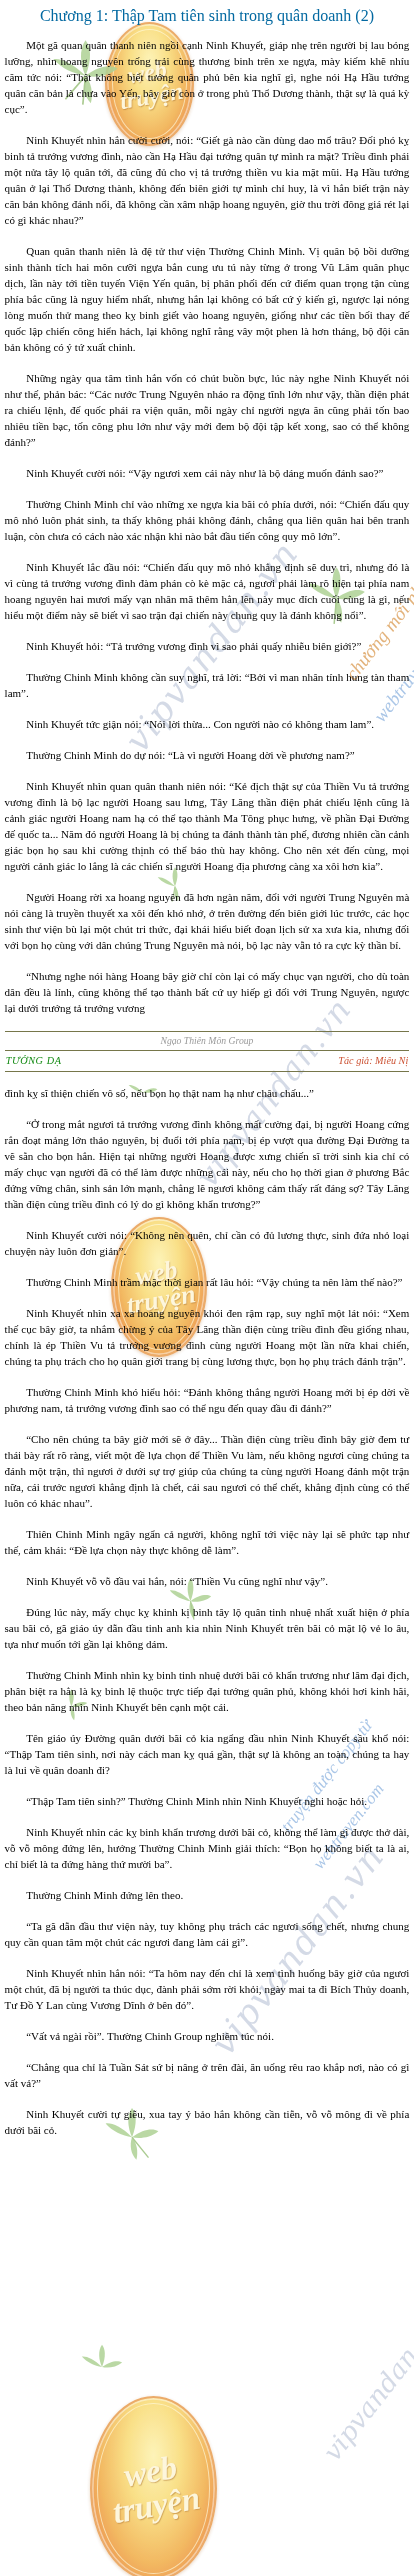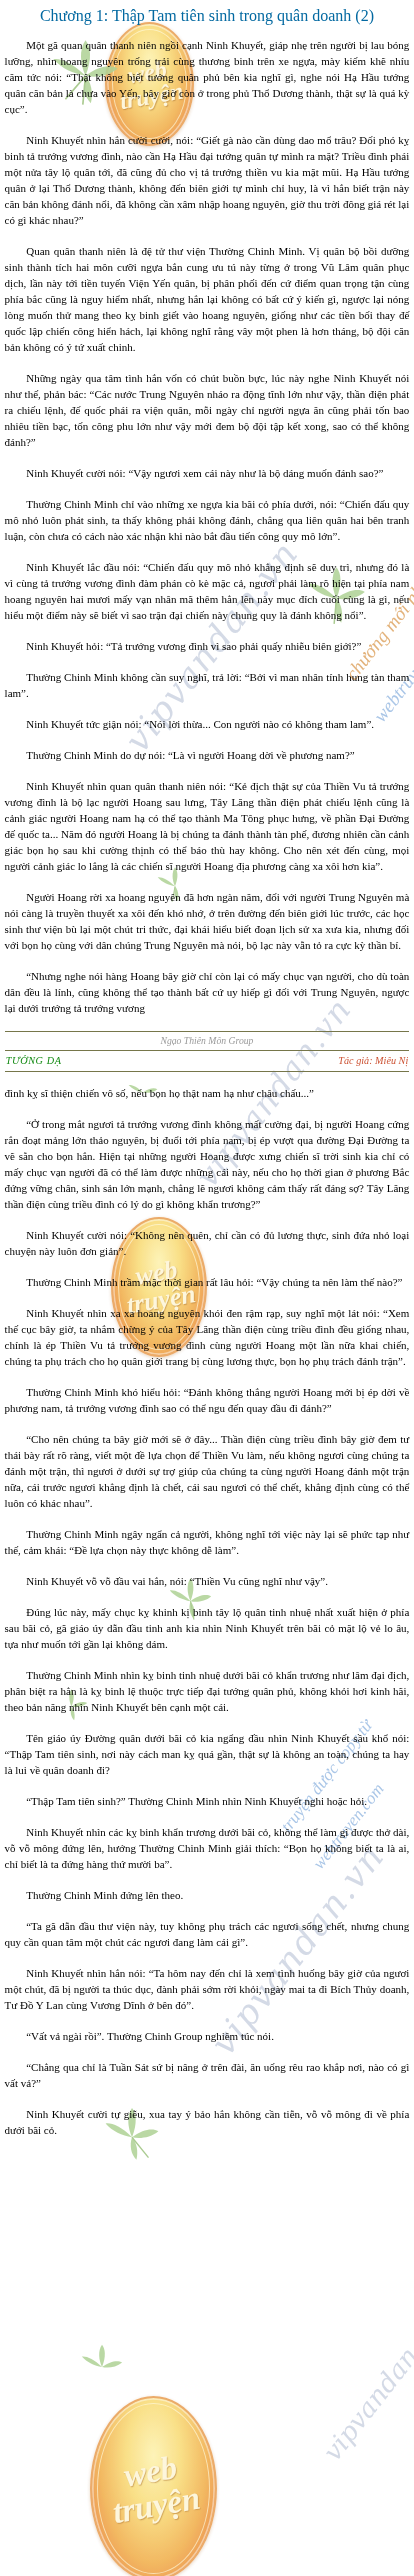--- a/index.html
+++ b/index.html
@@ -194,21 +194,21 @@
 
     <p class="para para-cont">đình kỵ sĩ thiện chiến vô số, nếu bọn họ thật nam hạ như châu chấu...”</p>
 
     <div>
         <p class="para">“Ở trong mắt ngươi tả trướng vương đình không mất cường đại, bị người Hoang cứng rắn đoạt mảng lớn thảo nguyên, bị đuổi tới phía nam, bị ép vượt qua đường Đại Đường ta vẽ sẵn cho bọn hắn. Hiện tại những người Hoang được xưng chiến sĩ trời sinh kia chỉ có mấy chục vạn người đã có thể làm được những cái này, nếu cho họ thời gian ở phương Bắc đứng vững chân, sinh sản lớn mạnh, chẳng lẽ ngươi không cảm thấy rất đáng sợ? Tây Lăng thần điện cùng triều đình có lý do gì không khẩn trương?”</p>
         <p class="para">Ninh Khuyết cười nói: “Không nên quên, chỉ cần có đủ lương thực, sinh đứa nhỏ loại chuyện này luôn đơn giản”.</p>
         <p class="para">Thường Chinh Minh trầm mặc thời gian rất lâu hỏi: “Vậy chúng ta nên làm thế nào?”</p>
         <p class="para">Ninh Khuyết nhìn xa xa hoang nguyên khói đen rậm rạp, suy nghĩ một lát nói: “Xem thế cục bây giờ, ta nhắm chừng ý của Tây Lăng thần điện cùng triều đình đều giống nhau, chính là ép Thiền Vu tả trướng vương đình cùng người Hoang một lần nữa khai chiến, chúng ta phụ trách cho họ quân giới trang bị cùng lương thực, bọn họ phụ trách đánh trận”.</p>
         <p class="para">Thường Chinh Minh khó hiểu hỏi: “Đánh không thắng người Hoang mới bị ép dời về phương nam, tả trướng vương đình sao có thể ngu đến quay đầu đi đánh?”</p>
         <p class="para">“Cho nên chúng ta bây giờ mới sẽ ở đây... Thần điện cùng triều đình bây giờ đem tư thái bày rất rõ ràng, viết một đề lựa chọn để Thiền Vu làm, nếu không ngươi cùng chúng ta đánh một trận, thì ngươi ở dưới sự trợ giúp của chúng ta cùng người Hoang đánh một trận nữa, cái trước ngươi khẳng định là chết, cái sau ngươi có thể chết, khẳng định cùng có thể luôn có khác nhau”.</p>
-        <p class="para">Thường Chinh Minh ngây ngẩn cả người, không nghĩ tới việc này lại sẽ phức tạp như thế, cảm khái: “Đề lựa chọn này thực không dễ làm”.</p>
+        <p class="para">Thiên Chinh Minh ngây ngẩn cả người, không nghĩ tới việc này lại sẽ phức tạp như thế, cảm khái: “Đề lựa chọn này thực không dễ làm”.</p>
         <p class="para">Ninh Khuyết vỗ vỗ đầu vai hắn, nói: “Thiền Vu cũng nghĩ như vậy”.</p>
         <p class="para">Đúng lúc này, mấy chục kỵ khinh kị binh tây lộ quân tinh nhuệ nhất xuất hiện ở phía sau bãi cỏ, gã giáo úy dẫn đầu tinh anh kia nhìn Ninh Khuyết trên bãi cỏ mặt lộ vẻ lo âu, tựa như muốn tới gần lại không dám.</p>
         <p class="para">Thường Chinh Minh nhìn kỵ binh tinh nhuệ dưới bãi cỏ khẩn trương như lâm đại địch, phân biệt ra hẳn là kỵ binh lệ thuộc trực tiếp đại tướng quân phủ, không khỏi hơi kinh hãi, theo bản năng nhìn Ninh Khuyết bên cạnh một cái.</p>
         <p class="para">Tên giáo úy Đường quân dưới bãi cỏ kia ngẩng đầu nhìn Ninh Khuyết sầu khổ nói: “Thập Tam tiên sinh, nơi này cách man kỵ quá gần, thật sự là không an toàn, chúng ta hay là lui về quân doanh đi?</p>
         <p class="para">“Thập Tam tiên sinh?” Thường Chinh Minh nhìn Ninh Khuyết nghi hoặc hỏi.</p>
         <p class="para">Ninh Khuyết nhìn các kỵ binh khẩn trương dưới bãi cỏ, không thể làm gì được thở dài, vỗ vỗ mông đứng lên, hướng Thường Chinh Minh giải thích: “Bọn họ không biết ta là ai, chỉ biết là ta đứng hàng thứ mười ba”.</p>
         <p class="para">Thường Chinh Minh đứng lên theo.</p>
         <p class="para">“Ta gã dẫn đầu thư viện này, tuy không phụ trách các ngươi sống chết, nhưng chung quy cần quan tâm một chút các ngươi đang làm cái gì”.</p>
         <p class="para">Ninh Khuyết nhìn hắn nói: “Ta hôm nay đến chỉ là xem tình huống bây giờ của ngươi một chút, đã bị người ta thúc dục, đành phải sớm rời khỏi, ngày mai ta đi Bích Thủy doanh, Tư Đồ Y Lan cùng Vương Dĩnh ở bên đó”.</p>
         <p class="para">“Vất vả ngài rồi”. Thường Chinh Group nghiêm túc nói.</p>

